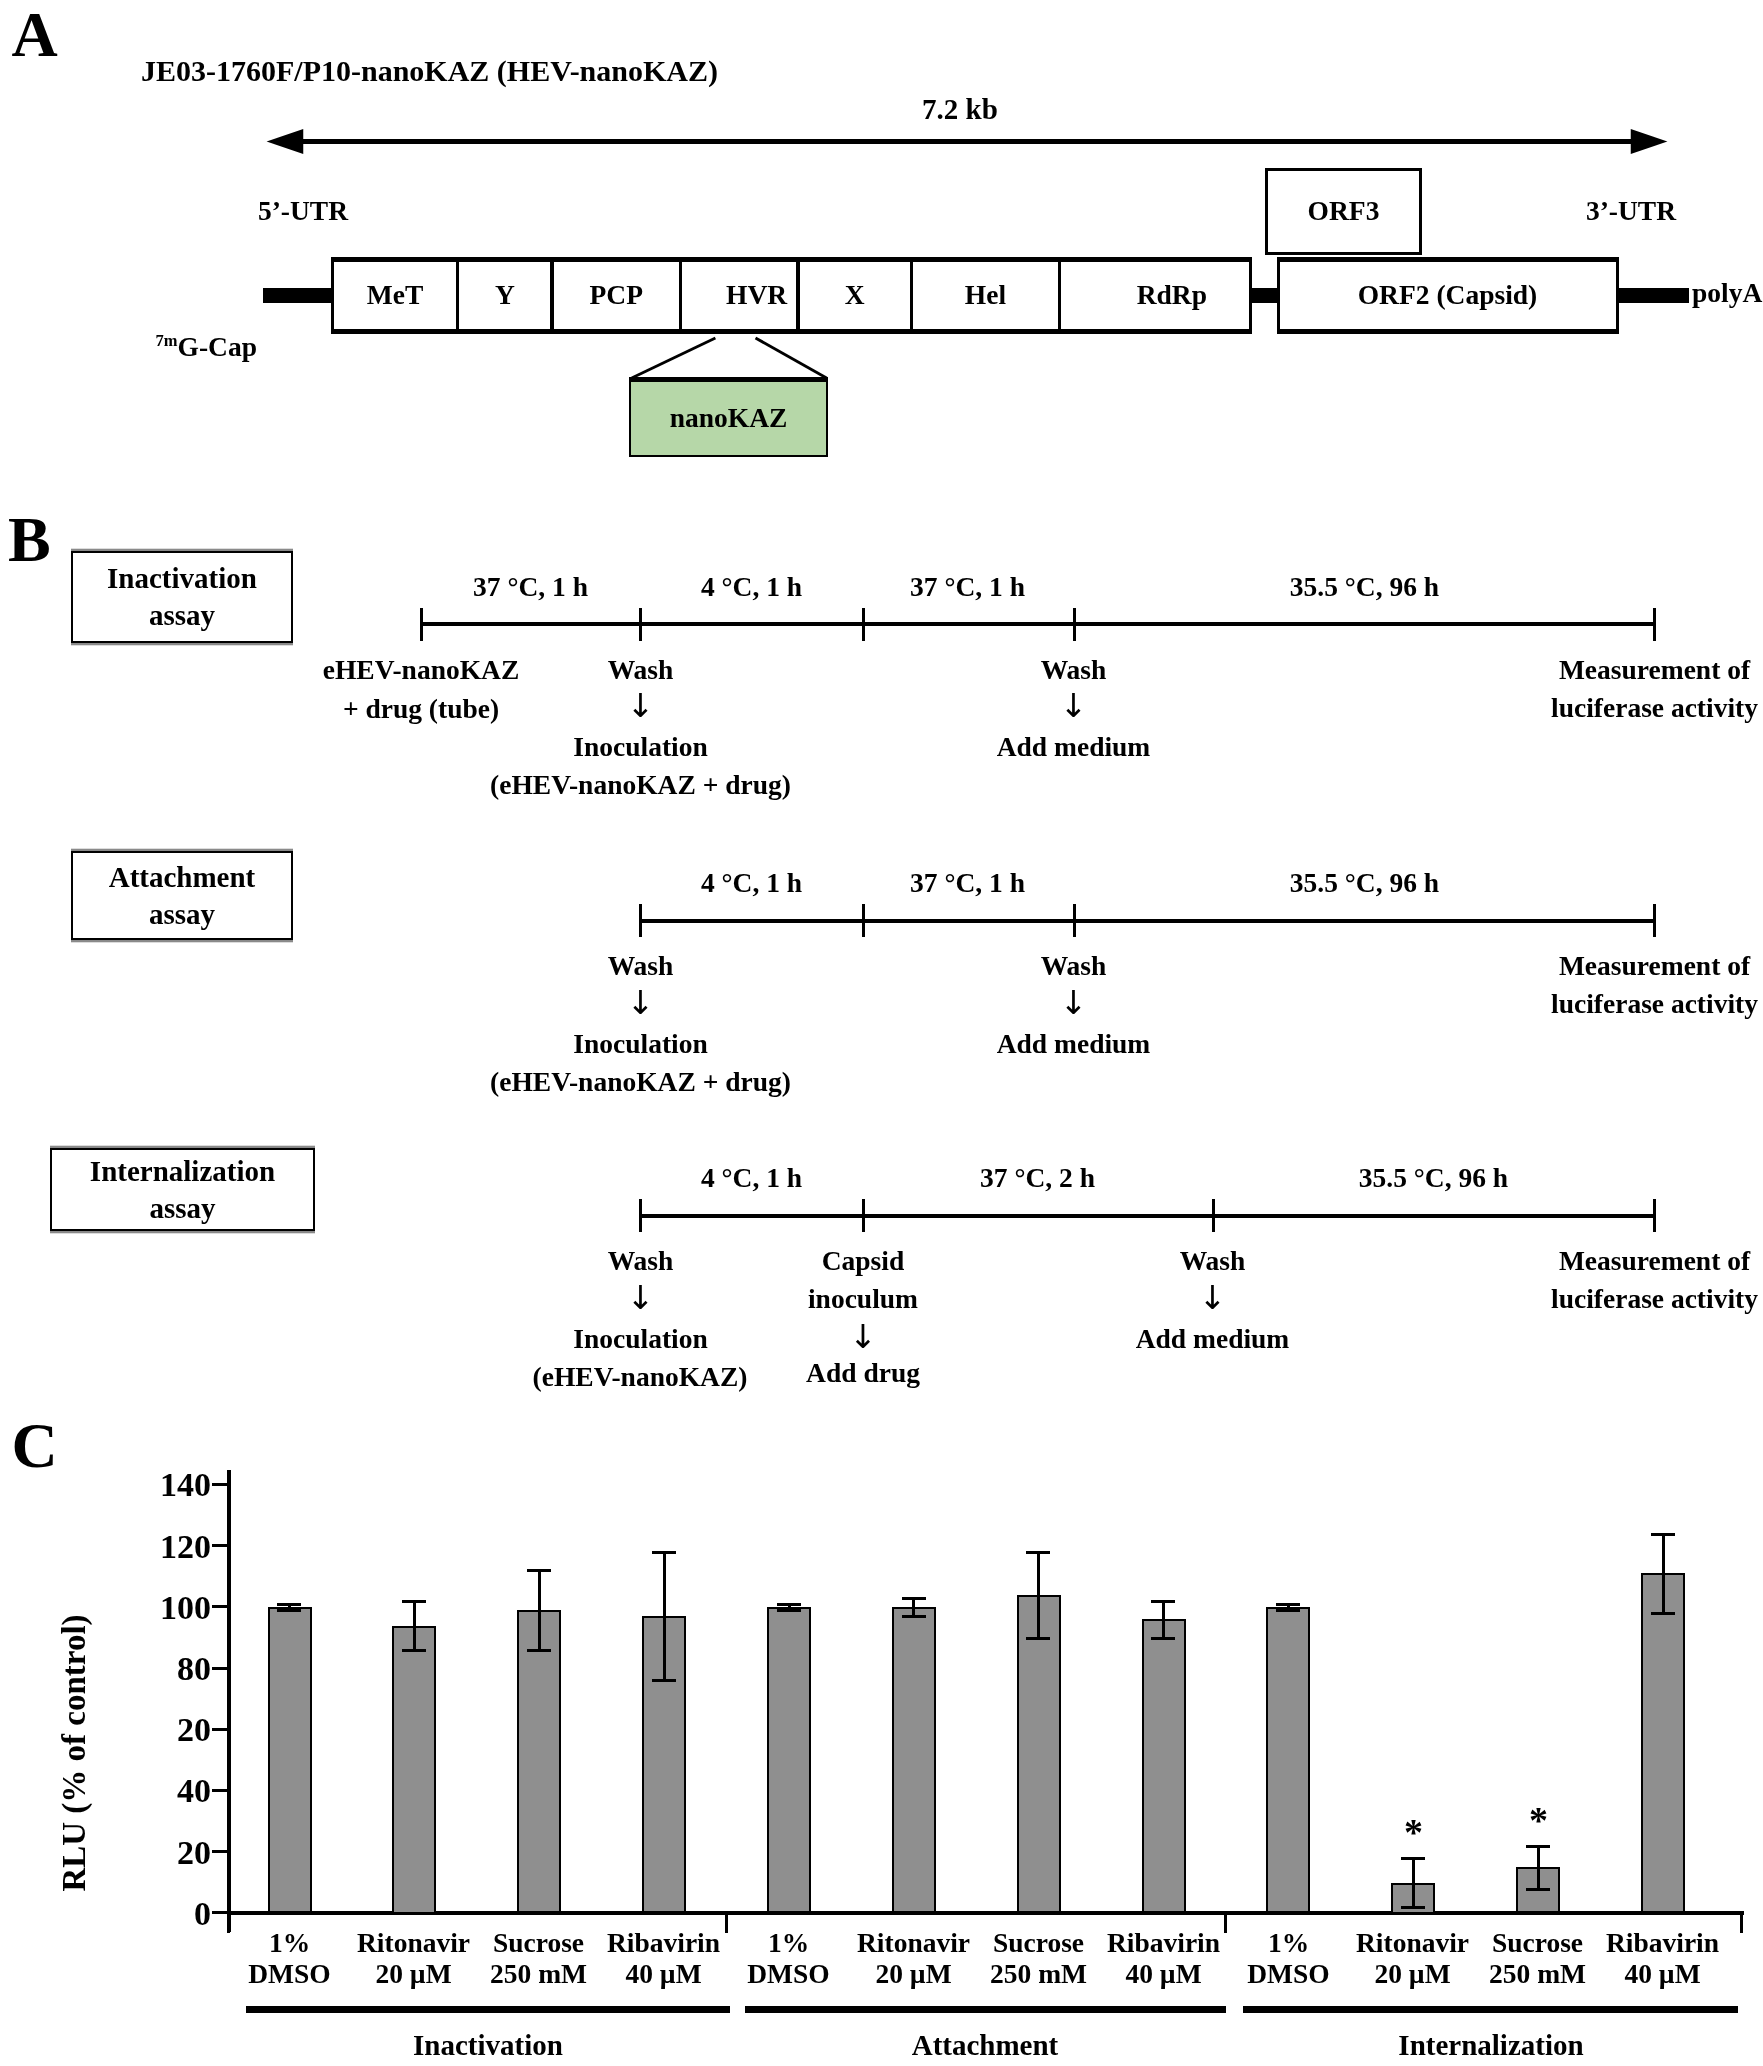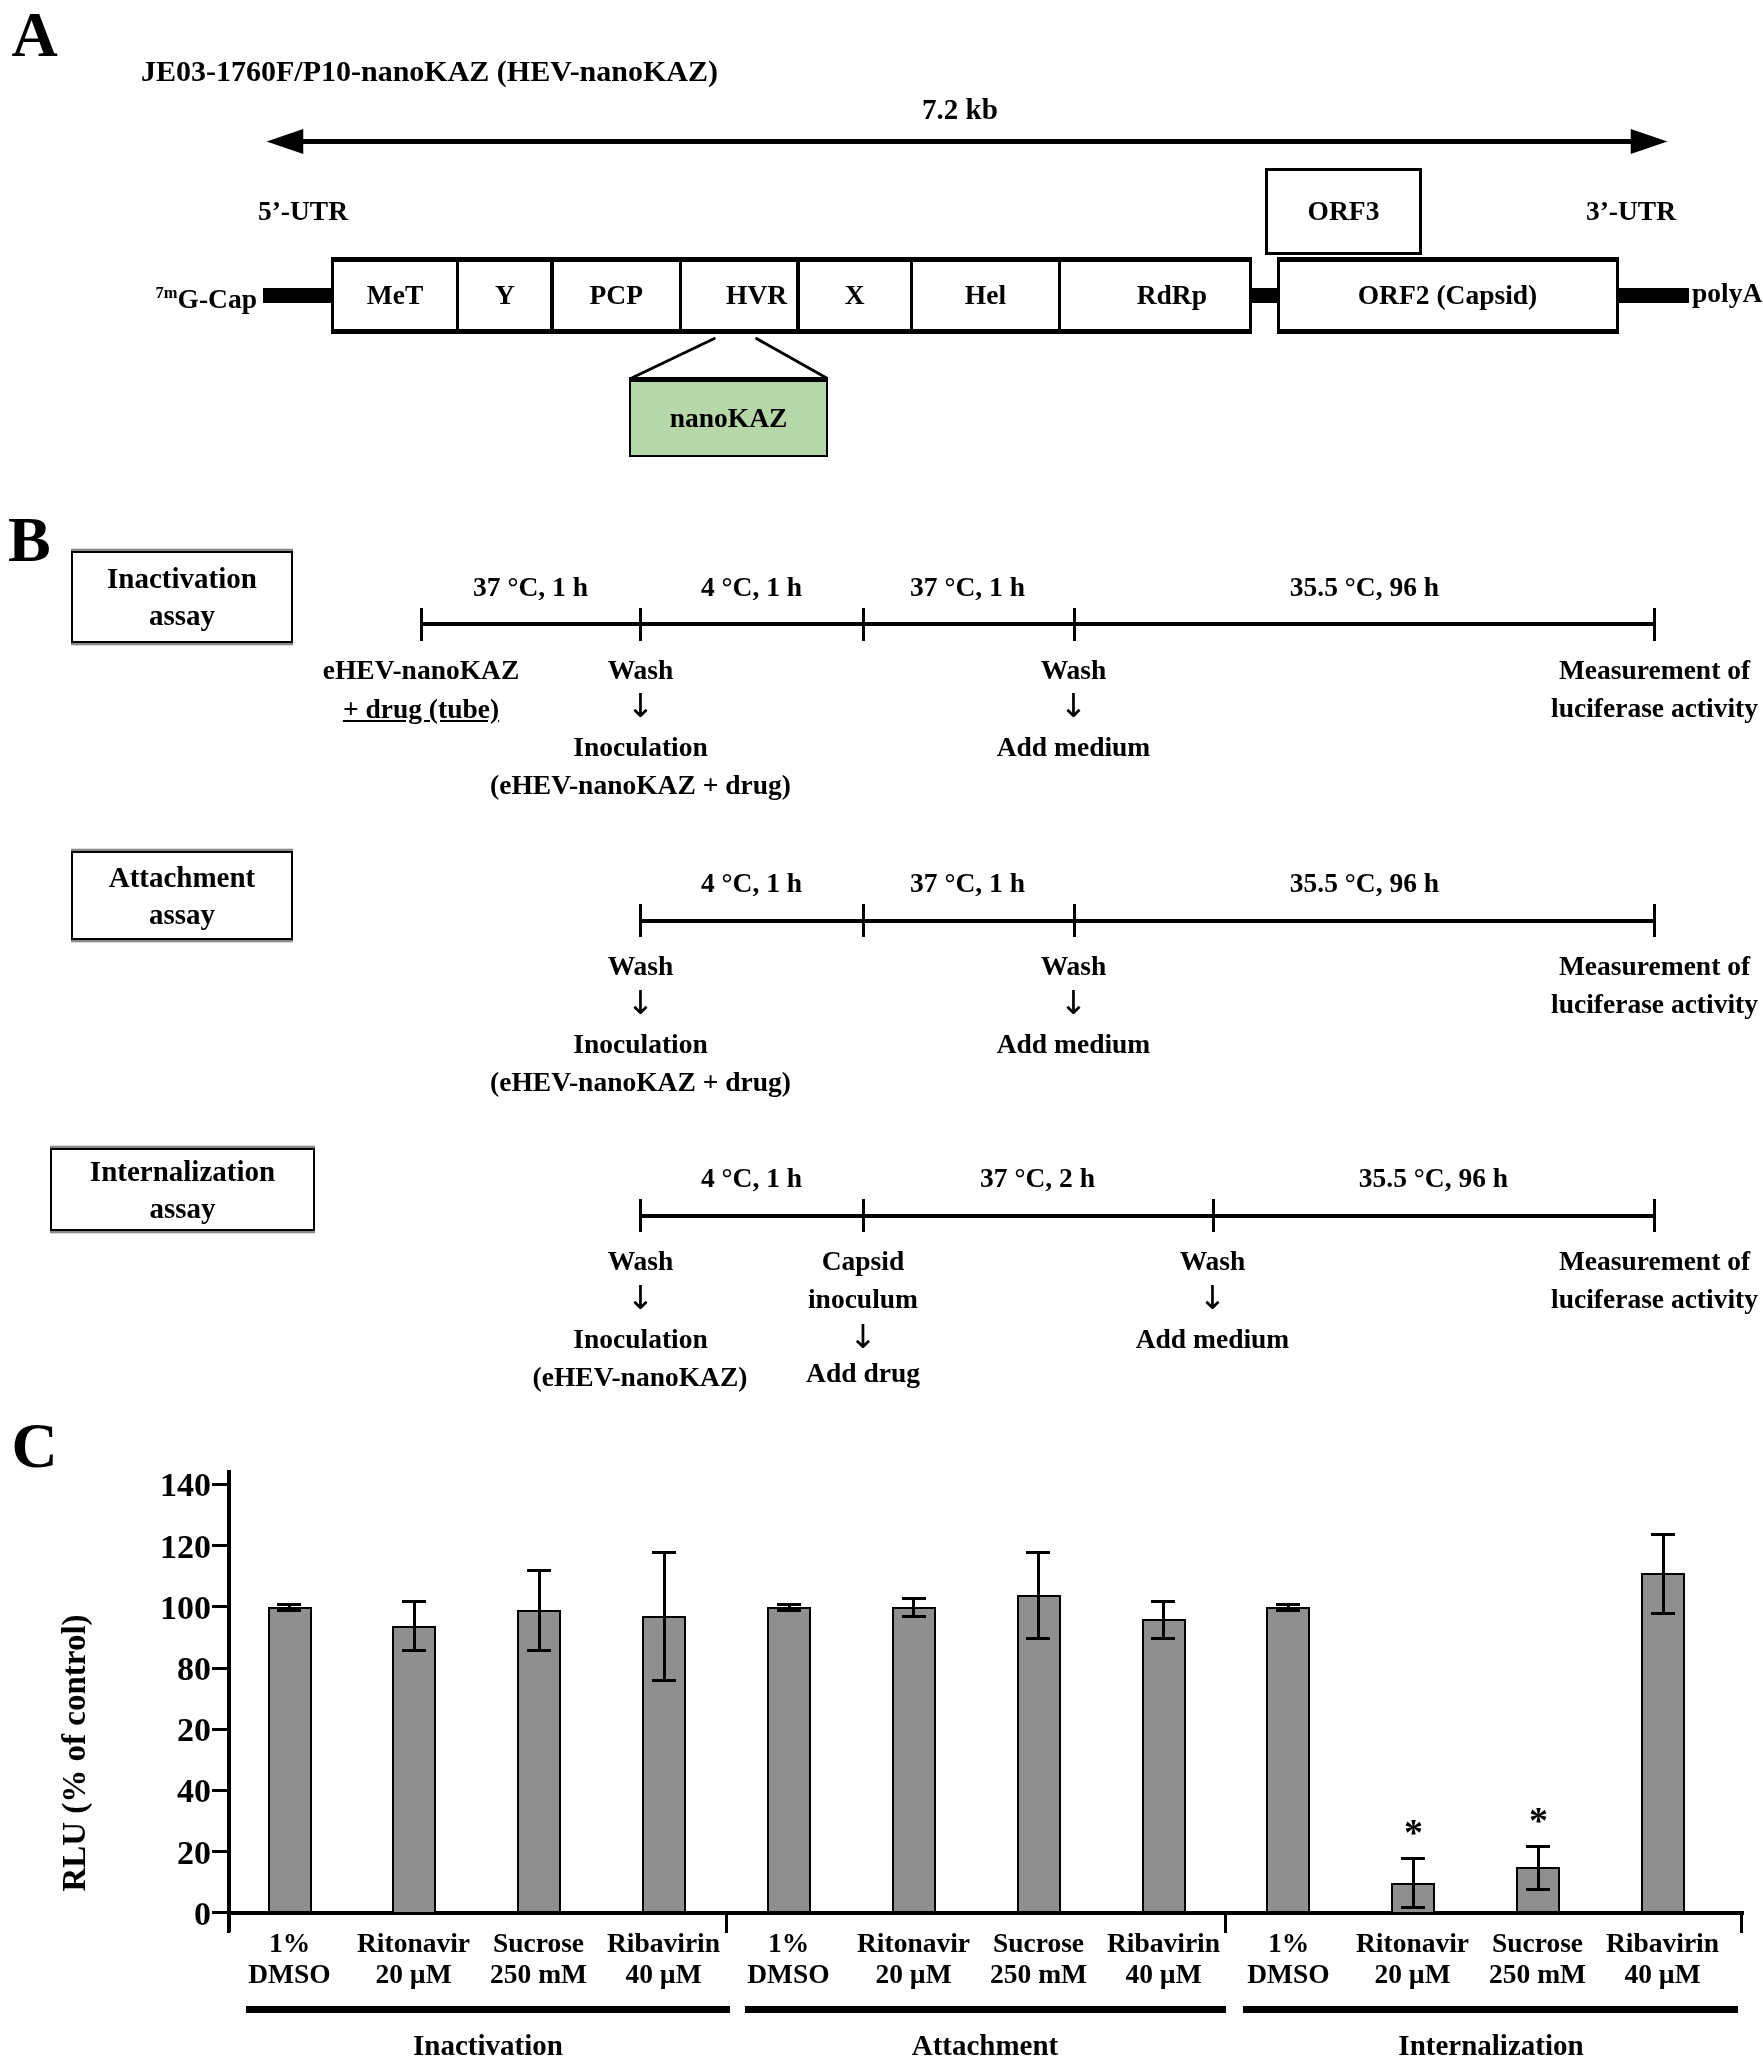--- a/index.html
+++ b/index.html
@@ -1,20 +1,20 @@
 <!DOCTYPE html>
 <html style="font-size:9.2px"><head>
 <meta charset="utf-8">
 <style>
   html,body{margin:0;padding:0;background:#fff;}
   #fig{position:relative;width:1763px;height:2066px;background:#ffffff;overflow:hidden;
        font-family:"Liberation Serif","DejaVu Serif",serif;font-weight:bold;color:#000;}
   .t{position:absolute;white-space:nowrap;font-weight:bold;}
   .ctr{text-align:center;}
-  .rgt{text-align:right;}
+  .rgt{text-align:right;margin-top:48px;}
   .panel-letter{font-size:64px;line-height:64px;}
   .f52{font-size:30px;line-height:32px;}
   .f50{font-size:29px;line-height:31px;}
   .f48{font-size:27.5px;line-height:30px;}
   .hline{position:absolute;background:#000;}
   .vtick{position:absolute;background:#000;width:2.9px;}
   .assay-box{position:absolute;border:2.3px solid #000;box-sizing:border-box;text-align:center;
              box-shadow:0 -2.3px 0 #8a8a8a,0 2.3px 0 #8a8a8a;}
   .assay-box .l{font-size:29px;line-height:37px;}
   .gbox{position:absolute;box-sizing:border-box;border:3.4px solid #000;border-top-width:5.7px;border-bottom-width:5.7px;
@@ -93,21 +93,21 @@
   <div class="vtick" style="left:420px;top:608px;height:33px;"></div>
   <div class="vtick" style="left:639px;top:608px;height:33px;"></div>
   <div class="vtick" style="left:862px;top:608px;height:33px;"></div>
   <div class="vtick" style="left:1073px;top:608px;height:33px;"></div>
   <div class="vtick" style="left:1653px;top:608px;height:33px;"></div>
   <div class="t f48 ctr" style="left:439px;top:572px;width:183px;">37 °C, 1 h</div>
   <div class="t f48 ctr" style="left:660px;top:572px;width:183px;">4 °C, 1 h</div>
   <div class="t f48 ctr" style="left:876px;top:572px;width:183px;">37 °C, 1 h</div>
   <div class="t f48 ctr" style="left:1244px;top:572px;width:241px;">35.5 °C, 96 h</div>
   <div class="t f48 ctr" style="left:272px;top:655px;width:298px;">eHEV-nanoKAZ</div>
-  <div class="t f48 ctr" style="left:272px;top:694px;width:298px;text-decoration:underline;">+ drug (tube)</div>
+  <div class="t f48 ctr" style="left:272px;top:694px;width:298px;">+ drug (tube)</div>
   <div class="t f48 ctr" style="left:572px;top:655px;width:137px;">Wash</div>
   <div class="t ctr arrowd" style="left:572px;top:689px;width:137px;">↓</div>
   <div class="t f48 ctr" style="left:526px;top:732px;width:229px;">Inoculation</div>
   <div class="t f48 ctr" style="left:440px;top:770px;width:401px;">(eHEV-nanoKAZ + drug)</div>
   <div class="t f48 ctr" style="left:1005px;top:655px;width:137px;">Wash</div>
   <div class="t ctr arrowd" style="left:1005px;top:689px;width:137px;">↓</div>
   <div class="t f48 ctr" style="left:959px;top:732px;width:229px;">Add medium</div>
   <div class="t f48 ctr" style="left:1523px;top:655px;width:263px;">Measurement of</div>
   <div class="t f48 ctr" style="left:1523px;top:693px;width:263px;">luciferase activity</div>
 

